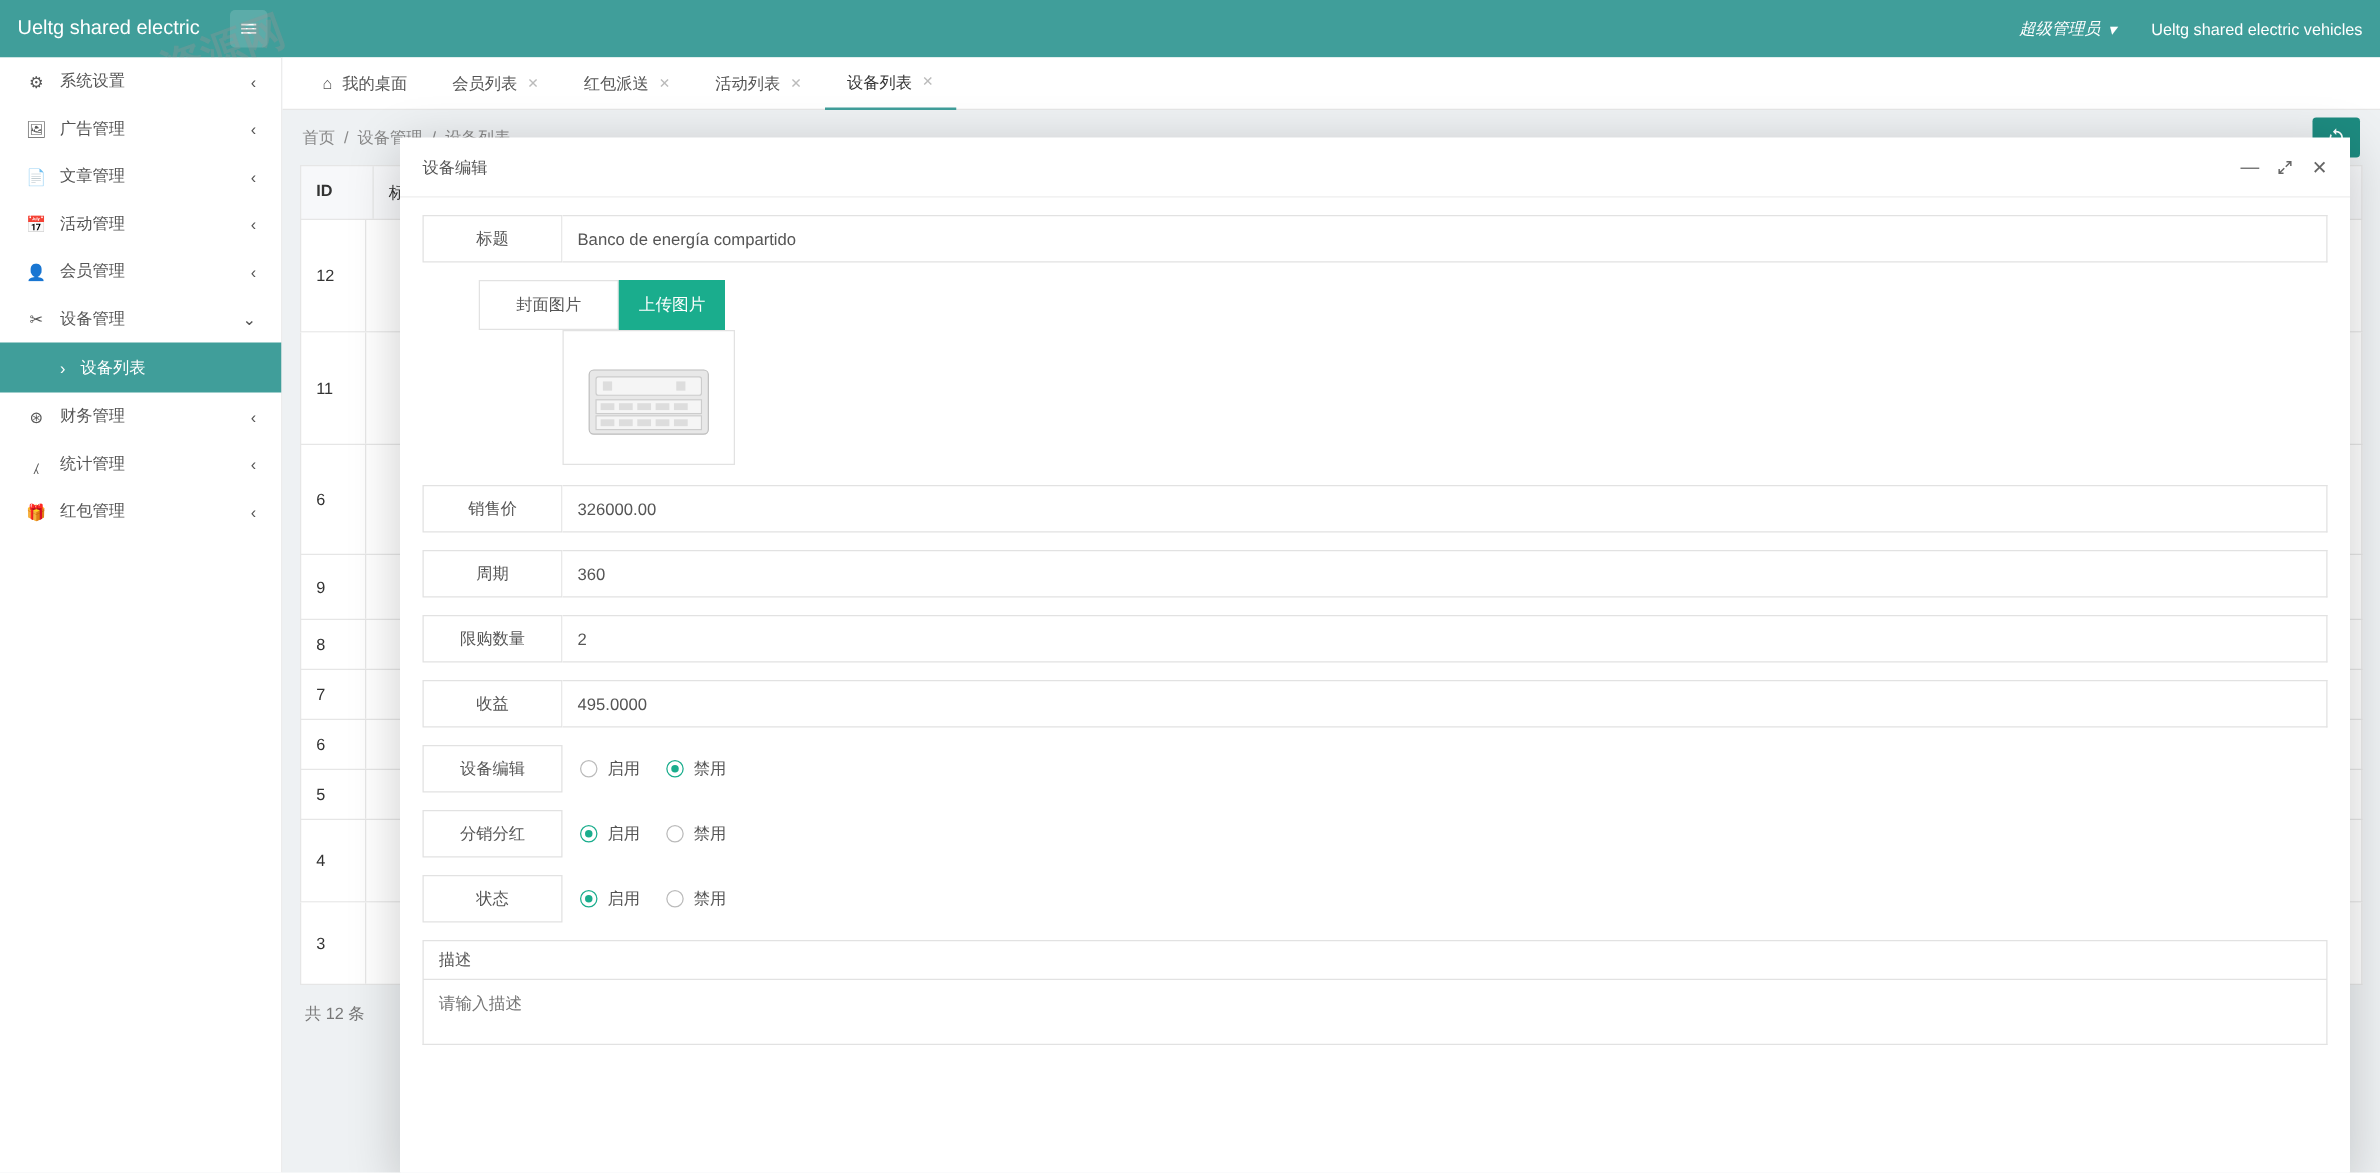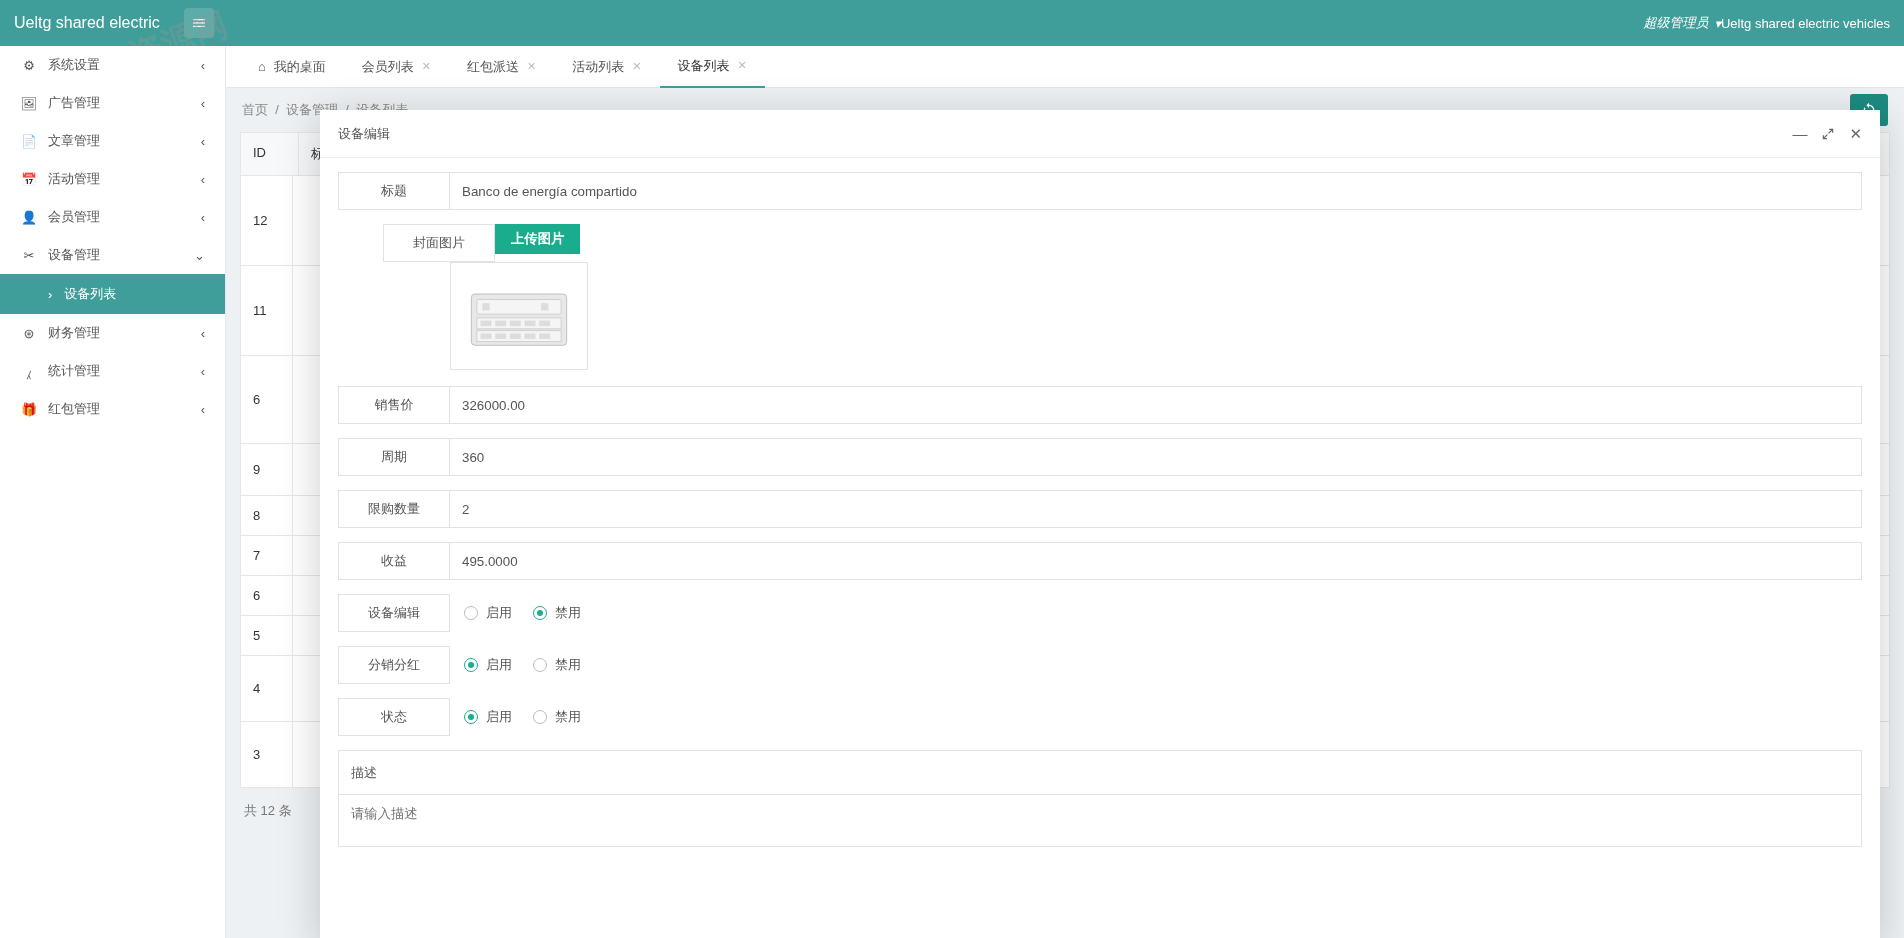--- a/index.html
+++ b/index.html
@@ -5,21 +5,21 @@
 * { margin: 0; padding: 0; box-sizing: border-box; font-family: "Microsoft YaHei", Arial, sans-serif; }
 body { background: #f0f2f5; font-size: 13px; color: #333; overflow: hidden; width: 1904px; height: 938px; position: relative; }
 
 
 .header { height: 46px; background: #409e9a; color: #fff; display: flex; align-items: center; padding: 0 14px; }
 .header .logo { font-size: 16px; font-weight: 500; }
 .header .toggle { margin-left: 24px; width: 30px; height: 30px; background: rgba(255,255,255,0.15); border-radius: 4px; display: flex; align-items: center; justify-content: center; cursor: pointer; }
 .header .toggle svg { width: 16px; height: 16px; fill: #fff; }
 .header .spacer { flex: 1; }
 .header .user { display: flex; align-items: center; gap: 6px; cursor: pointer; font-size: 13px; font-style: italic; }
-.header .brand { font-size: 13px; }
+.header .brand { margin-left: 28px; font-size: 13px; }
 
 
 .sidebar { position: absolute; top: 46px; left: 0; width: 226px; bottom: 0; background: #fff; border-right: 1px solid #e6e6e6; }
 .menu-item { height: 38px; display: flex; align-items: center; padding: 0 20px; cursor: pointer; color: #555; }
 .menu-item .icon { width: 18px; margin-right: 10px; display: flex; align-items: center; justify-content: center; }
 .menu-item .chev { margin-left: auto; }
 .submenu-item { height: 40px; display: flex; align-items: center; padding-left: 48px; cursor: pointer; }
 .submenu-item.active { background: #409e9a; color: #fff; }
 .submenu-item .sub-icon { margin-right: 12px; }
 
@@ -27,21 +27,21 @@
 .main { position: absolute; top: 46px; left: 226px; right: 0; bottom: 0; background: #eef1f3; }
 .tabs { height: 42px; background: #fff; display: flex; align-items: center; padding-left: 14px; border-bottom: 1px solid #e6e6e6; }
 .tab { height: 42px; display: flex; align-items: center; padding: 0 18px; cursor: pointer; gap: 8px; color: #555; position: relative; }
 .tab.active { border-bottom: 2px solid #409e9a; color: #333; }
 .tab .close { color: #bbb; font-size: 11px; }
 .breadcrumb-bar { height: 44px; display: flex; align-items: center; padding: 0 16px; }
 .breadcrumb-bar .crumbs { color: #888; }
 .breadcrumb-bar .refresh { margin-left: auto; width: 38px; height: 32px; background: #1d8b80; border-radius: 3px; display: flex; align-items: center; justify-content: center; cursor: pointer; }
 .table-bg { padding: 0 14px; }
 .table-head { display: flex; background: #f7f8fa; border: 1px solid #e6e6e6; }
-.table-head .th1 { width: 58px; padding: 12px; border-right: 1px solid #e6e6e6; }
+.table-head .th1 { width: 58px; padding: 12px; border-right: 1px solid #e6e6e6; font-weight: bold; }
 .table-head .th2 { flex: 1; padding: 12px; }
 .table-row { display: flex; background: #fff; border: 1px solid #e6e6e6; border-top: none; min-height: 60px; align-items: center; }
 .table-row .td1 { width: 52px; padding: 12px; border-right: 1px solid #e6e6e6; align-self: stretch; display: flex; align-items: center; }
 .table-row .td2 { flex: 1; }
 .table-row .edit-btn { margin-left: auto; margin-right: 12px; background: #1d8b80; color: #fff; padding: 6px 10px; border-radius: 3px; font-size: 12px; cursor: pointer; }
 .table-foot { padding: 14px 4px; color: #777; }
 
 
 .modal { position: absolute; left: 320px; top: 110px; width: 1560px; height: 832px; background: #fff; box-shadow: 0 8px 40px rgba(0,0,0,0.2); display: flex; flex-direction: column; }
 .modal-head { height: 48px; display: flex; align-items: center; padding: 0 18px; border-bottom: 1px solid #eee; }
@@ -49,29 +49,29 @@
 .modal-head .ctrls { margin-left: auto; display: flex; gap: 14px; }
 .modal-head .ctrls span { cursor: pointer; color: #666; font-size: 15px; display: flex; align-items: center; }
 .modal-body { flex: 1; overflow-y: auto; padding: 14px 18px; position: relative; }
 .modal-body::-webkit-scrollbar { width: 10px; }
 .modal-body::-webkit-scrollbar-thumb { background: #c7c7c7; border-radius: 5px; }
 .modal-body::-webkit-scrollbar-track { background: #f0f0f0; }
 
 .form-row { display: flex; margin-bottom: 14px; }
 .form-label { width: 112px; min-height: 38px; border: 1px solid #e2e2e2; display: flex; align-items: center; justify-content: center; color: #555; background: #fff; }
 .form-input { flex: 1; height: 38px; border: 1px solid #e2e2e2; border-left: none; padding: 0 12px; color: #555; outline: none; }
-.upload-btn { margin-left: 0; height: 30px; padding: 0 16px; background: #1aad8d; color: #fff; border: none; cursor: pointer; font-weight: bold; }
+.upload-btn { margin-left: 0; height: 40px; padding: 0 16px; background: #1aad8d; color: #fff; border: none; cursor: pointer; }
 .img-preview { margin-left: 112px; margin-top: -6px; margin-bottom: 16px; width: 138px; height: 108px; border: 1px solid #e2e2e2; background: #fff; display: flex; align-items: center; justify-content: center; }
 .device-svg { width: 110px; height: 76px; }
 .radio-group { flex: 1; height: 38px; display: flex; align-items: center; gap: 21px; padding-left: 14px; }
 .radio-opt { display: flex; align-items: center; gap: 8px; cursor: pointer; color: #555; }
 .radio-circle { width: 14px; height: 14px; border: 1px solid #bbb; border-radius: 50%; display: flex; align-items: center; justify-content: center; }
 .radio-circle.checked { border-color: #1aad8d; }
 .radio-circle.checked::after { content: ""; width: 6px; height: 6px; background: #1aad8d; border-radius: 50%; }
-.section-label { width: 100%; height: 45px; border: 1px solid #e2e2e2; padding: 0 12px; display: flex; align-items: center; color: #555; }
+.section-label { width: 100%; height: 32px; border: 1px solid #e2e2e2; padding: 0 12px; display: flex; align-items: center; color: #555; }
 .textarea { width: 100%; min-height: 52px; border: 1px solid #e2e2e2; border-top: none; padding: 10px 12px; color: #aaa; outline: none; resize: none; }
 
 
 .watermark { position: absolute; top: 40px; left: 0; font-size: 34px; color: rgba(150,150,150,0.35); transform: rotate(-20deg); pointer-events: none; font-weight: bold; }
 .watermark .line2 { font-size: 20px; margin-top: 2px; }
 </style>
 </head>
 <body>
 
 <div class="header">

